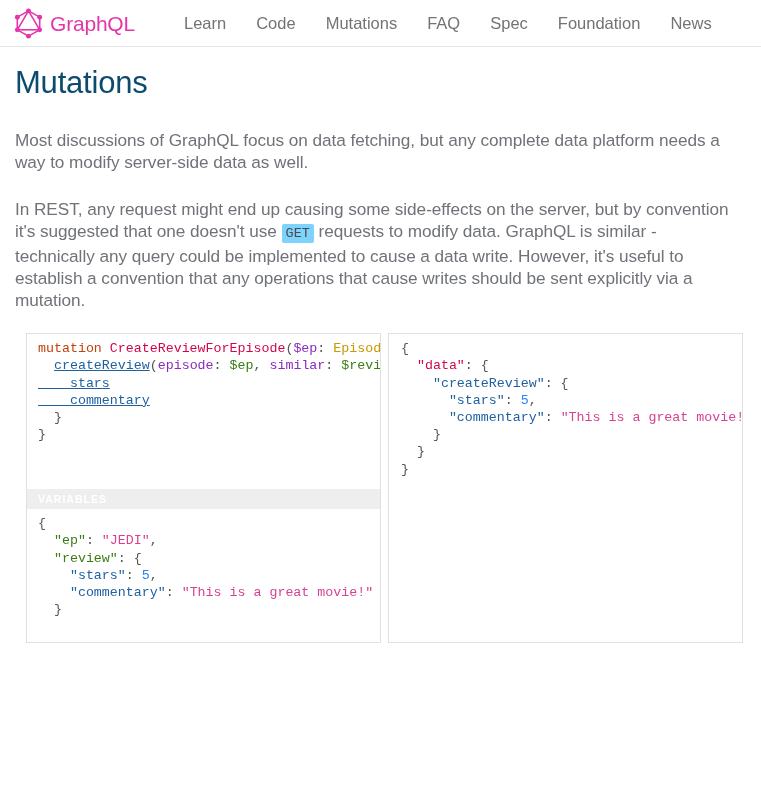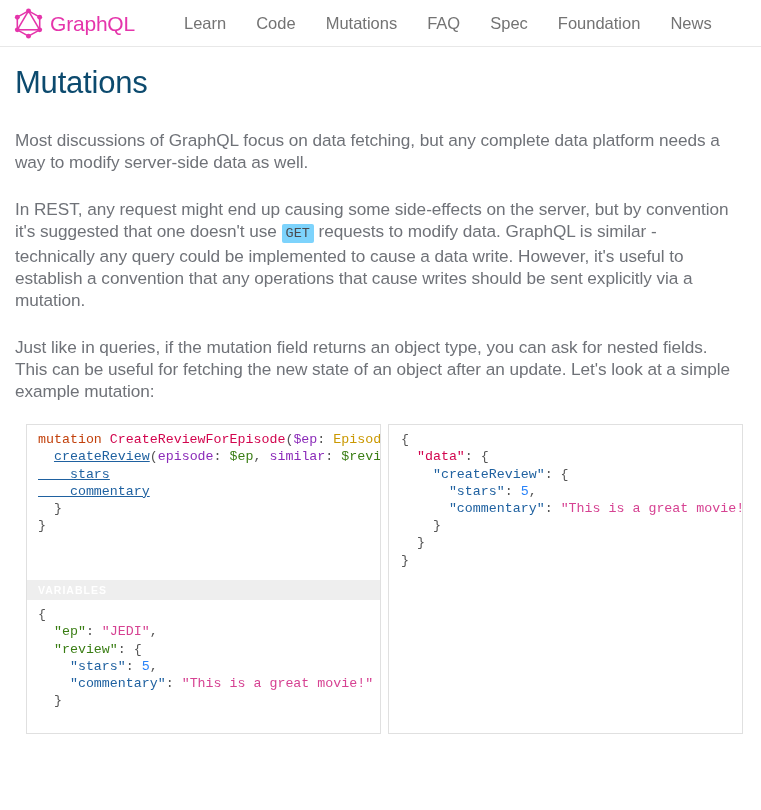--- a/index.html
+++ b/index.html
@@ -205,21 +205,20 @@
 </header>
 
 <main class="content">
 
   <h1 class="page-title">Mutations</h1>
 
   <p class="para first">Most discussions of GraphQL focus on data fetching, but any complete data platform needs a way to modify server-side data as well.</p>
 
   <p class="para"><span>In REST, any request might end up causing some side-effects on the server, but by convention it's suggested that one doesn't use </span><code class="inline">GET</code><span> requests to modify data. GraphQL is similar - technically any query could be implemented to cause a data write. However, it's useful to establish a convention that any operations that cause writes should be sent explicitly via a mutation.</span></p>
 
-  <p class="para">Just like in queries, if the mutation field returns an object type, you can ask for nested fields. This can be useful for fetching the new state of an object after an update. Let's look at a simple example mutation:</p>
 
   <div class="graphiql">
 
     <div class="gq-col-left">
 
       <div class="editor-query">
         <pre class="code"><span class="t-keyword">mutation</span><span class="t-punct"> </span><span class="t-def">CreateReviewForEpisode</span><span class="t-punct">(</span><span class="t-property">$ep</span><span class="t-punct">: </span><span class="t-atom">Episode</span>
 <span class="t-punct">  </span><span class="t-attr">createReview</span><span class="t-punct">(</span><span class="t-property">episode</span><span class="t-punct">: </span><span class="t-variable">$ep</span><span class="t-punct">, </span><span class="t-property">similar</span><span class="t-punct">: </span><span class="t-variable">$review</span>
 <span class="t-attr">    stars</span>
 <span class="t-attr">    commentary</span>

